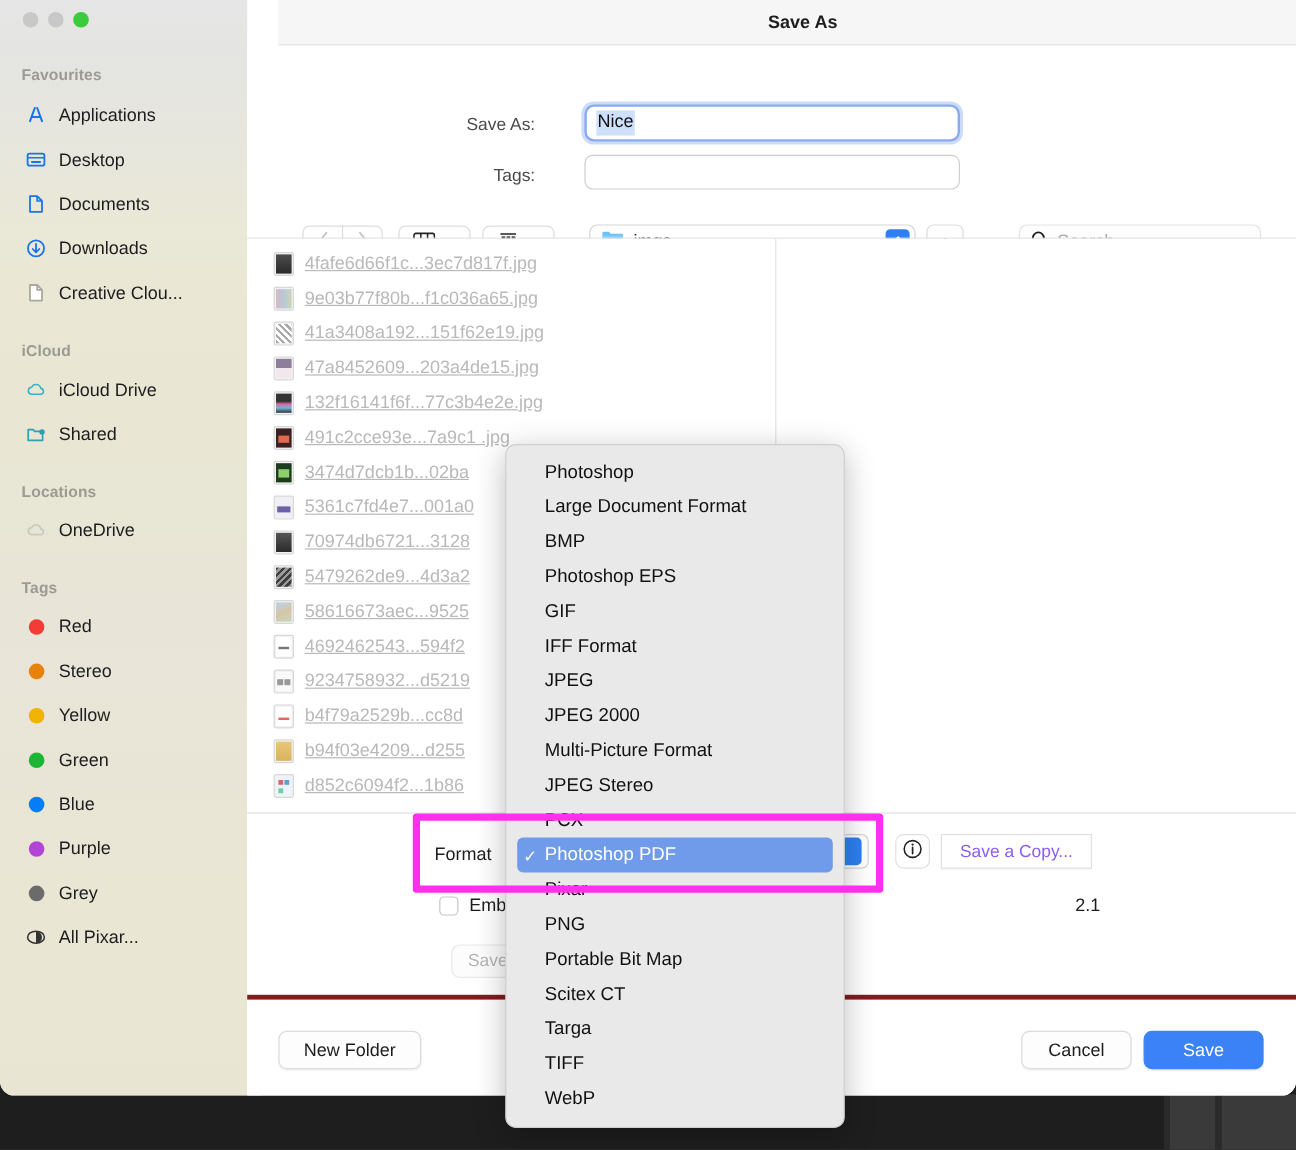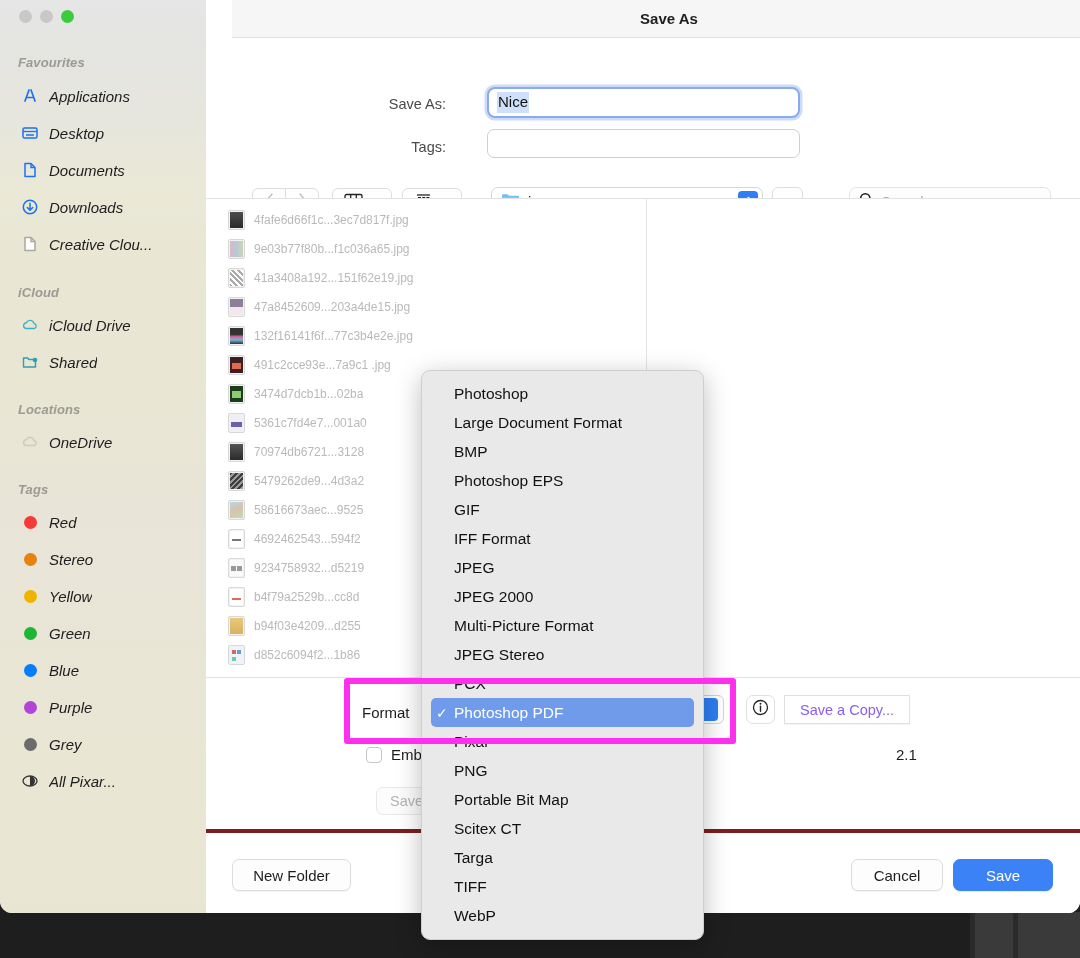--- a/index.html
+++ b/index.html
@@ -34,21 +34,20 @@
 
   
   .sidebar {
     position: absolute; left: 0; top: 0; width: 218px; height: 913px;
     background: linear-gradient(180deg,
       #e6e6e6 0px, #e4e4e2 40px, #e7e6dd 120px,
       #eae8d6 190px, #e9e7d3 300px,
       #e8e6d4 420px, #e8e4d8 520px,
       #e9e5d6 640px, #e9e6d3 780px, #e8e5d2 913px);
     border-radius: 0 0 0 12px;
-    font-style: italic;
   }
   .traffic {
     position: absolute; left: 19px; top: 10px;
     display: flex; gap: 8px; align-items: center;
   }
   .light { width: 13px; height: 13px; border-radius: 50%; }
   .light.close { background: #c8c8c8; }
   .light.min { background: #c8c8c8; }
   .light.max { background: #3ccb3c; }
 
@@ -151,21 +150,21 @@
   .file-list { position: absolute; left: 0; top: 6px; width: 440px; }
   .file-row {
     display: flex; align-items: center; height: 29px; padding-left: 22px; gap: 9px;
   }
   .thumb {
     width: 17px; height: 20px; flex: 0 0 17px;
     border: 1px solid #d8d8d8; border-radius: 2px; background: #f2f2f2;
     position: relative; overflow: hidden;
   }
   .thumb i { position: absolute; display: block; }
-  .fname { font-size: 12px; color: #b9b9b9; white-space: nowrap; }
+  .fname { font-size: 15px; color: #b9b9b9; white-space: nowrap; text-decoration: underline; }
 
   
   .options {
     position: absolute; left: 0; top: 677px; width: 874px; height: 152px;
     background: #fff; border-top: 1px solid #e2e2e2;
   }
   .format-label { position: absolute; left: 156px; top: 26px; font-size: 15px; color: #1d1d1f; }
   .format-pop {
     position: absolute; left: 228px; top: 17px; width: 290px; height: 29px;
     background: #fff; border: 1px solid #d4d4d4; border-radius: 6px;

